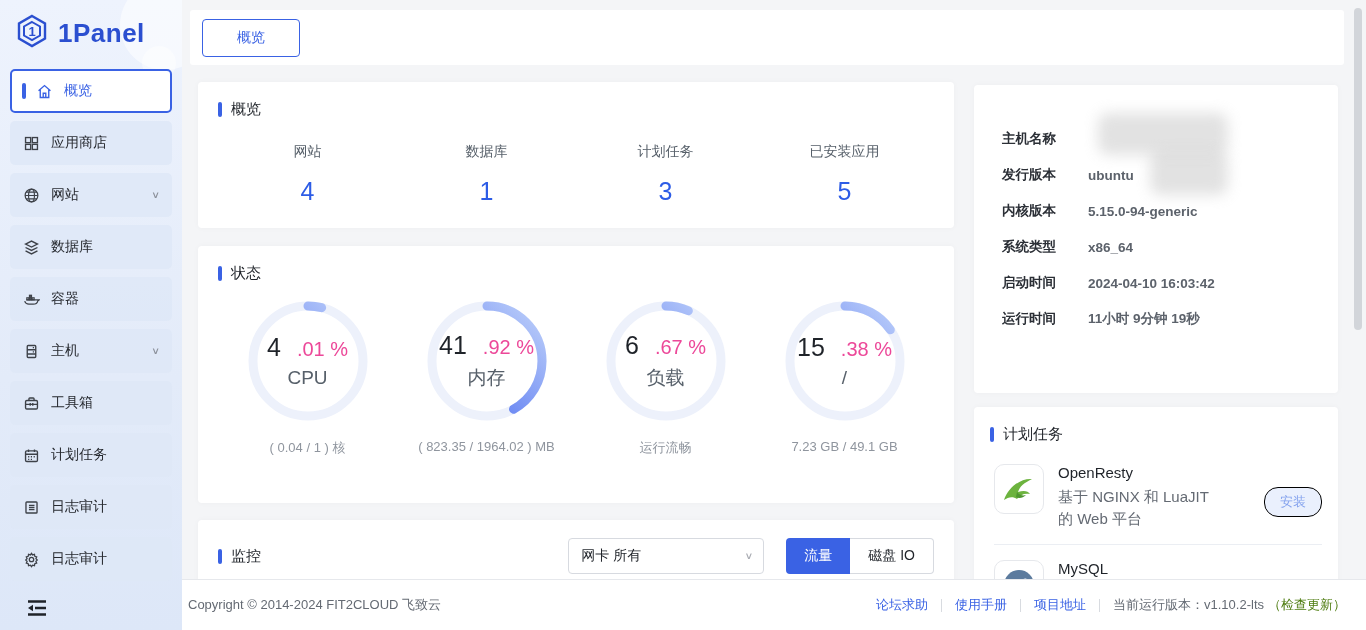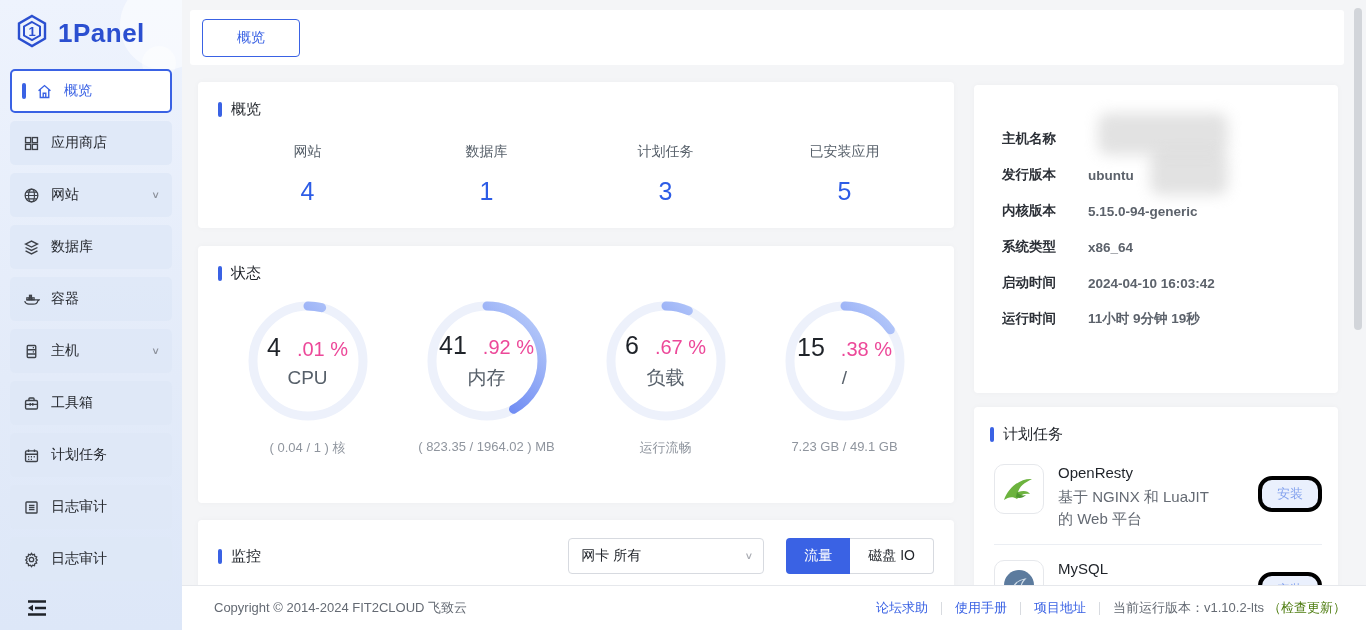--- a/index.html
+++ b/index.html
@@ -90,30 +90,30 @@
   .blob-host { left:96px; top:-8px; width:130px; height:42px; }
   .blob-rel { left:148px; top:-6px; width:78px; height:44px; }
   
   .app-row { display:flex; align-items:flex-start; gap:14px; margin-top:20px; padding-left:4px; position:relative; }
   .app-icon-box { width:50px; height:50px; border:1px solid #e6e8ec; border-radius:10px; background:#fff;
     display:flex; align-items:center; justify-content:center; flex-shrink:0; }
   .app-info { flex:1; }
   .app-name { font-size:15px; color:#1f2329; }
   .app-desc { font-size:15px; color:#646a73; margin-top:5px; width:160px; line-height:1.45; }
   .install-btn {
-    margin-top:12px; padding:5px 15px; font-size:13px; color:#85a3ee;
-    background:#eaf0fd; border:4px solid #000000; border-radius:14px; cursor:pointer; flex-shrink:0;
+    margin-top:23px; padding:5px 15px; font-size:13px; color:#85a3ee;
+    background:#eaf0fd; border:1px solid #000000; border-radius:14px; cursor:pointer; flex-shrink:0;
   }
   .app-divider { position:absolute; left:4px; right:0; bottom:-15px; height:1px; background:#ebeef3; }
   .app-row + .app-row { margin-top:30px; }
   
   .footer {
-    position:absolute; left:182px; right:0; bottom:0; height:45px; background:#fff;
+    position:absolute; left:182px; right:0; bottom:0; height:51px; background:#fff;
     border-top:1px solid #e6e8ec; display:flex; align-items:center; justify-content:space-between;
-    padding:0 20px 0 32px; z-index:10; font-size:13px;
+    padding:0 20px 0 6px; z-index:10; font-size:13px;
   }
   .footer-left { color:#646a73; }
   .footer-right { display:flex; align-items:center; }
   .f-link { color:#3a62e4; cursor:pointer; padding:0 13px; }
   .f-sep { width:1px; height:13px; background:#d8dbe0; }
   .f-version { color:#646a73; padding:0 4px 0 13px; }
   .f-update { color:#4d7c0f; cursor:pointer; }
   
   .scroll-thumb { position:absolute; right:4px; top:8px; width:8px; height:322px;
     border-radius:4px; background:#d2d5da; z-index:20; cursor:pointer; }

